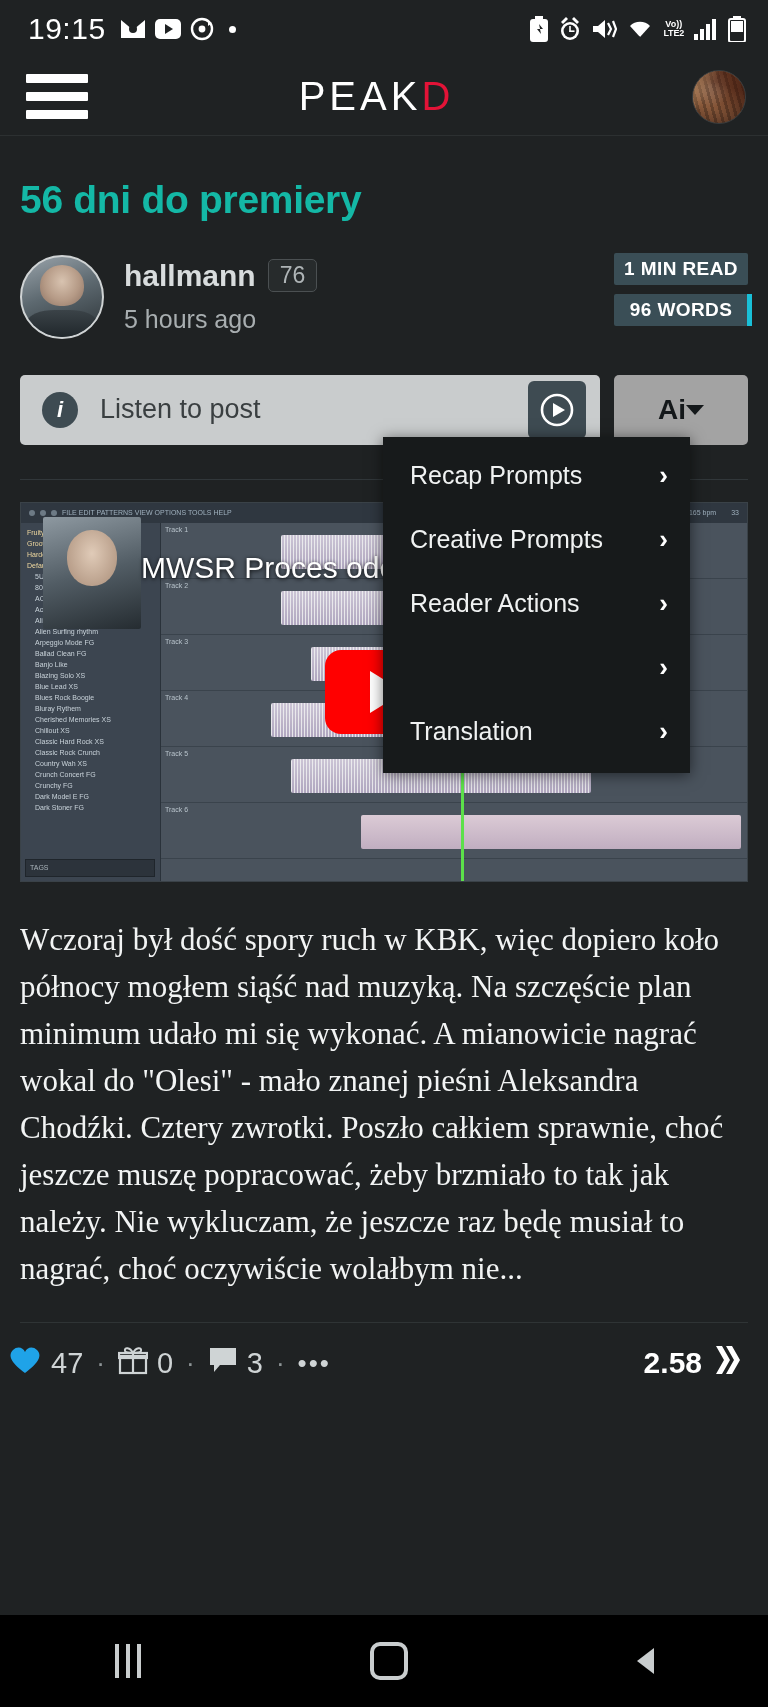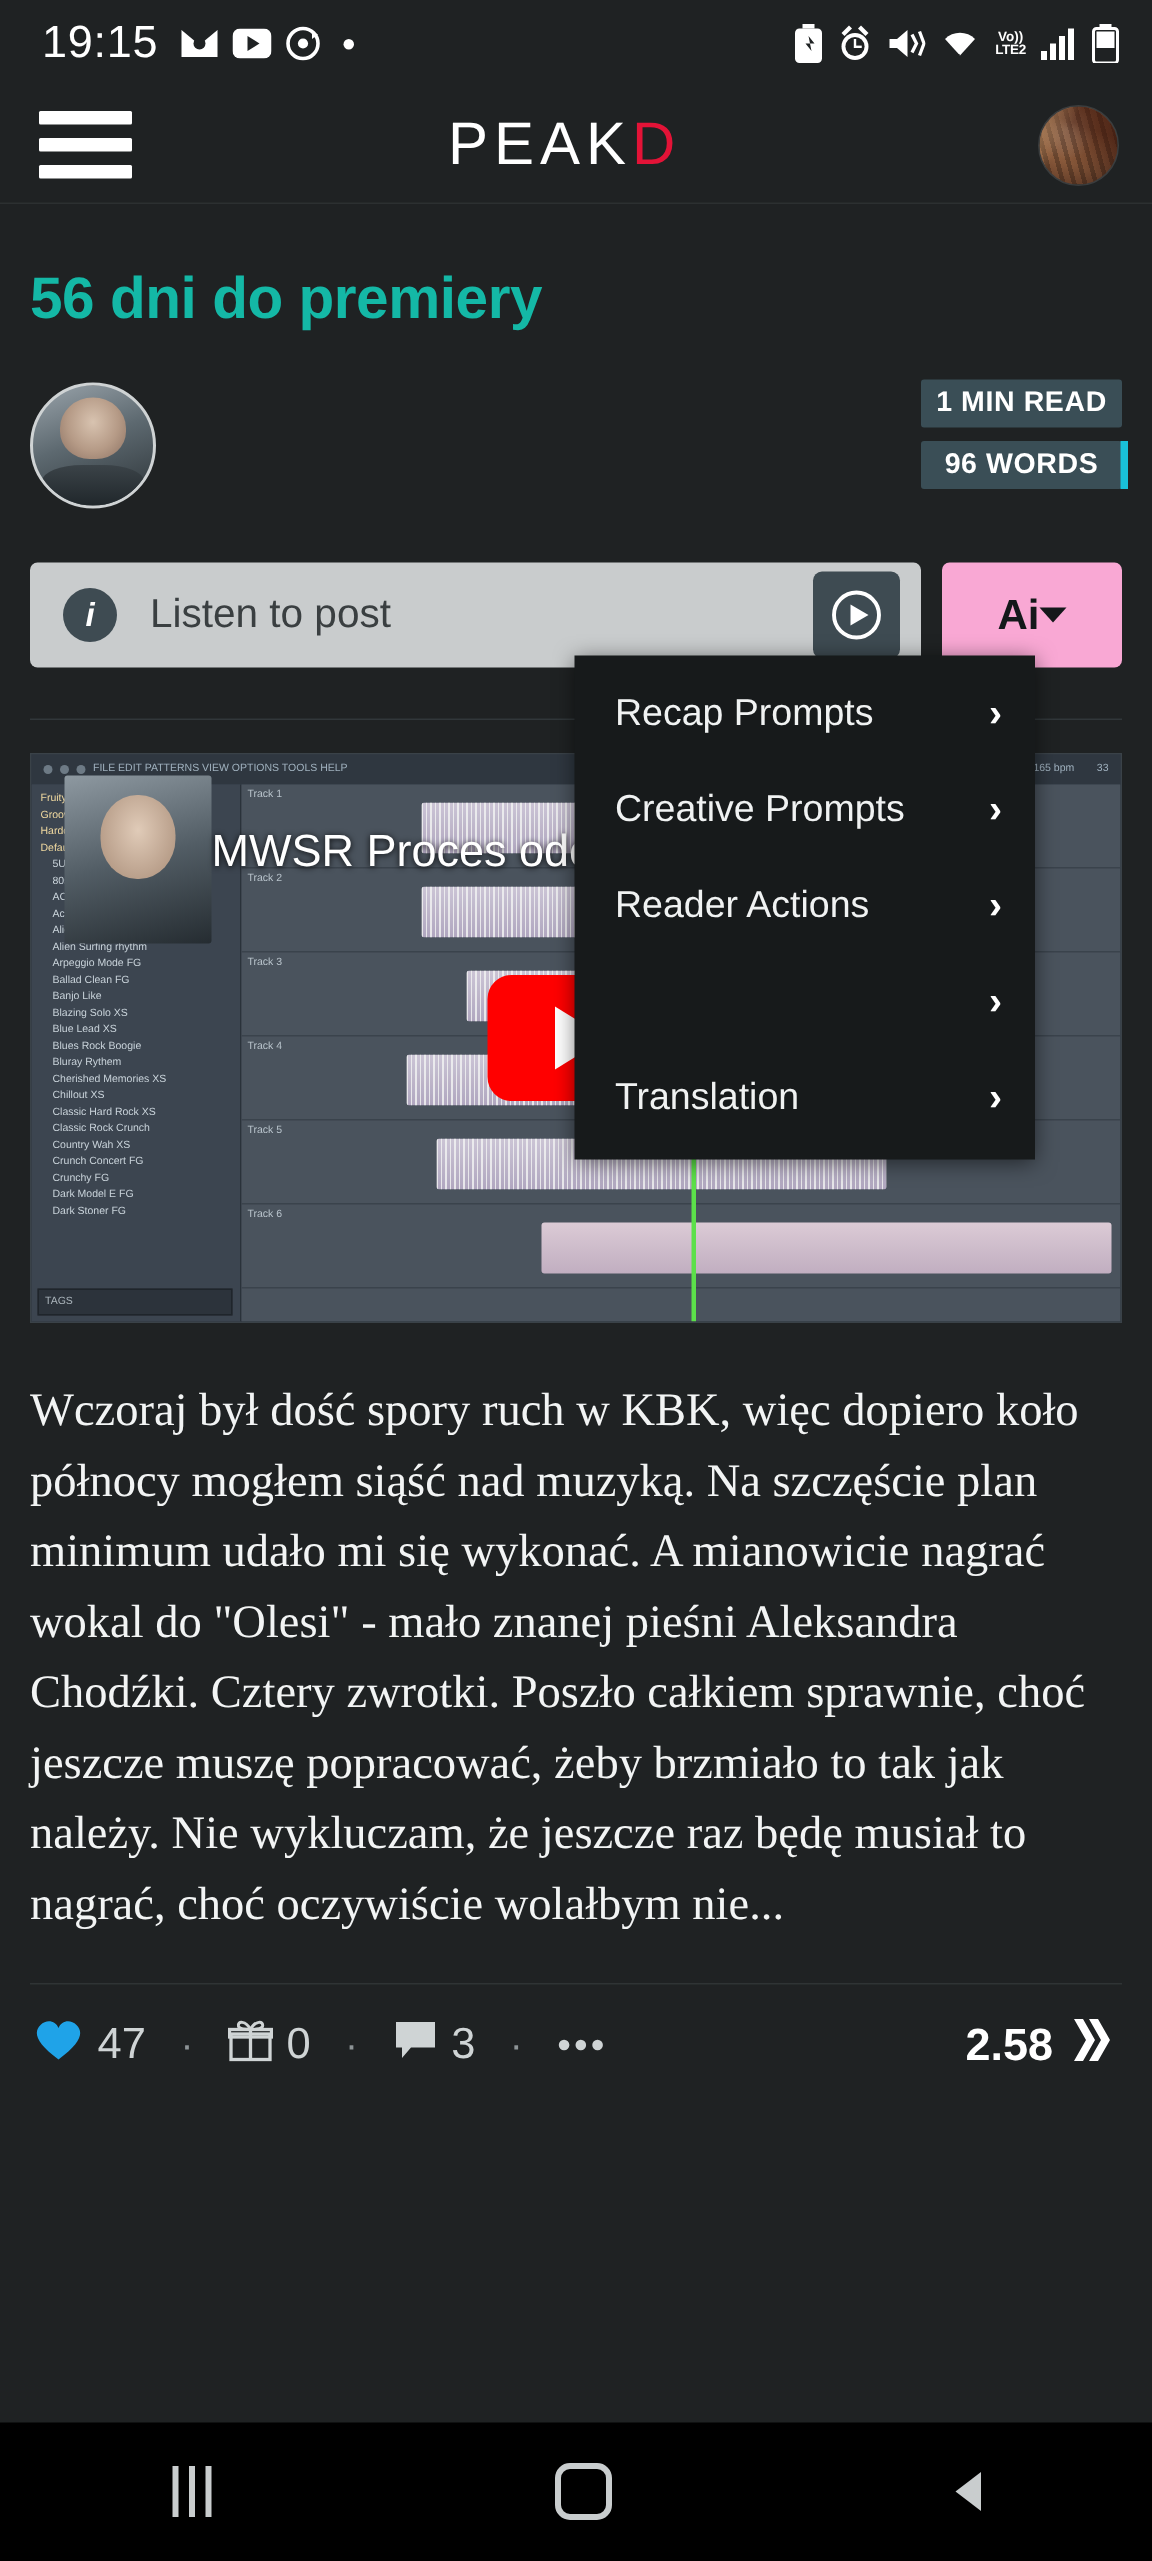--- a/index.html
+++ b/index.html
@@ -127,21 +127,21 @@
     background:#3e4b52; color:#fff;
     display:flex; align-items:center; justify-content:center;
     font-size:22px; font-style:italic; font-weight:700; flex:none;
   }
   .listen-label { color:#3a3f41; font-size:27px; margin-left:22px; }
   .play-btn {
     margin-left:auto; width:58px; height:58px; border-radius:6px;
     background:#3e4b52; display:flex; align-items:center; justify-content:center;
   }
   .ai-btn {
-    width:120px; background:#f9a8d4; border-radius:5px;
+    width:134px; background:#a3a3a3; border-radius:5px;
     display:flex; align-items:center; justify-content:center; 
     color:#14181a; font-size:28px; font-weight:600;
   }
   .caret { width:0;height:0;border-left:9px solid transparent;border-right:9px solid transparent;border-top:10px solid #14181a; }
 
   
   .ai-menu {
     position:absolute; left:383px; top:437px; width:307px;
     background:#171a1b; z-index:40;
     box-shadow:0 2px 14px rgba(0,0,0,.55);
@@ -342,20 +342,27 @@
     </div>
     <div class="avatar-top"></div>
   </div>
 
   <div class="post">
 
     <h1 class="post-title">56 dni do premiery</h1>
 
     <div class="meta-row">
       <div class="author-av"></div>
+      <div class="meta-text">
+        <div class="author-line">
+          <span class="author-name">hallmann</span>
+          <span class="rep-badge">76</span>
+        </div>
+        <div class="time-ago">5 hours ago</div>
+      </div>
       <div class="badges">
         <div class="badge">1 MIN READ</div>
         <div class="badge words">96 WORDS</div>
       </div>
     </div>
 
     <div class="listen-row">
       <div class="listen-bar">
         <span class="info-icon">i</span>
         <span class="listen-label">Listen to post</span>
@@ -446,21 +453,21 @@
       <div class="yt-play">
           <span class="yt-tri"></span>
         </div>
     </div>
 
     <p class="body-text" style="margin-left:0;margin-right:0;">Wczoraj był dość spory ruch w KBK, więc dopiero koło północy mogłem siąść nad muzyką. Na szczęście plan minimum udało mi się wykonać. A mianowicie nagrać wokal do "Olesi" - mało znanej pieśni Aleksandra Chodźki. Cztery zwrotki. Poszło całkiem sprawnie, choć jeszcze muszę popracować, żeby brzmiało to tak jak należy. Nie wykluczam, że jeszcze raz będę musiał to nagrać, choć oczywiście wolałbym nie...</p>
 
     <div class="stats-sep"></div>
   </div>
 
-  <div class="stats" style="padding-left:22px;gap:10px;">
+  <div class="stats" style="padding-left:8px;">
     <span class="stat">
       <span>
         <svg width="34" height="31" viewBox="0 0 34 31">
             <path d="M17 29 C2 18 0 11 5 6 C9 2 15 3 17 8 C19 3 25 2 29 6 C34 11 32 18 17 29 Z" fill="#1fa3e8"></path>
           </svg>
       </span>
       <span>47</span>
     </span>
     <span class="sep-dot">·</span>
     <span class="stat">

